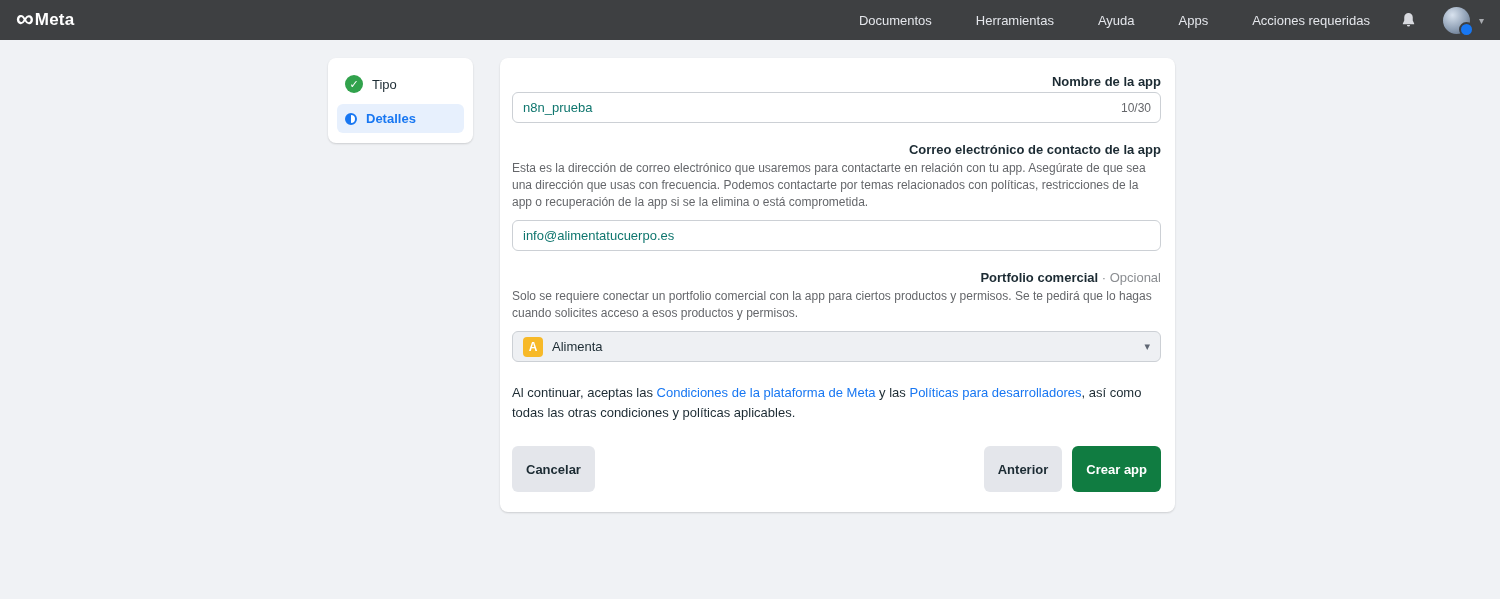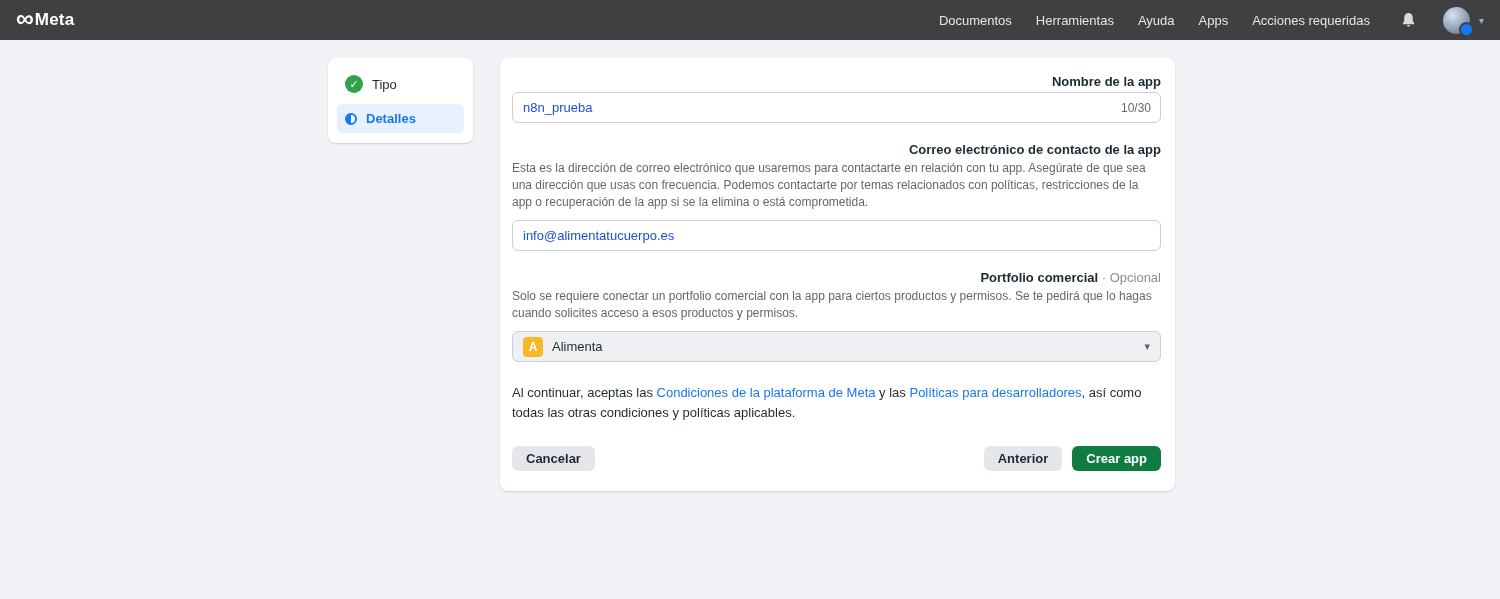--- a/index.html
+++ b/index.html
@@ -14,21 +14,21 @@
 
   
   .navbar {
     height:40px; background:#3e4042;
     display:flex; align-items:center;
     padding:0 16px;
   }
   .brand { display:flex; align-items:center; gap:1px; color:#fff; cursor:pointer; }
   .brand .inf { font-size:25px; font-weight:700; line-height:1; margin-top:-3px; }
   .brand .name { font-size:17px; font-weight:700; letter-spacing:.2px; }
-  .nav-items { margin-left:auto; display:flex; align-items:center; gap:24px; margin-right:30px; }
+  .nav-items { margin-left:auto; display:flex; align-items:center; gap:44px; margin-right:30px; }
   .nav-item { color:#e4e6eb; font-size:13px; text-decoration:none; cursor:pointer; white-space:nowrap; }
   .search {
     width:170px; height:26px; background:#fff; border-radius:6px;
     display:flex; align-items:center; gap:6px; padding:0 8px; margin-right:18px;
   }
   .search input {
     border:none; outline:none; background:transparent;
     font-size:12px; width:100%; color:#333;
     font-family:inherit;
   }
@@ -85,21 +85,21 @@
     box-shadow:0 1px 2px rgba(0,0,0,.15);
     padding:16px 14px 20px 12px;
   }
   .field-label { font-size:13px; font-weight:700; margin:0 0 3px; color:#1c2b33;text-align:right; }
   .optional { color:#8a8d91; font-weight:400; }
   .field-desc { font-size:12px; color:#65676b; line-height:1.42; margin:0 0 9px; }
   .input-wrap { position:relative; margin-bottom:19px; }
   .text-input {
     width:100%; height:31px;
     border:1px solid #ccd0d5; border-radius:6px;
-    padding:0 10px; font-size:13px; color:#1d4ed8;
+    padding:0 10px; font-size:13px; color:#0f766e;
     background:#fff; font-family:inherit; outline:none;
   }
   .text-input.with-count { padding-right:52px; }
   .char-count {
     position:absolute; right:10px; top:50%; transform:translateY(-50%);
     font-size:12px; color:#65676b;
   }
   .dropdown {
     height:31px; border:1px solid #ccd0d5; border-radius:6px;
     background:#eef0f3;
@@ -114,21 +114,21 @@
     flex:0 0 auto;
   }
   .dropdown-label { font-size:13px; color:#1c2b33; }
   .dropdown-caret { margin-left:auto; color:#5f6673; font-size:11px; }
 
   .legal { font-size:13px; color:#1c2b33; line-height:1.5; margin:0 0 24px; max-width:640px; }
   .legal a { color:#1877f2; text-decoration:none; cursor:pointer; }
 
   .actions { display:flex; align-items:center; }
   .btn {
-    height:25px; padding:0 14px;
+    height:46px; padding:0 14px;
     border:none; border-radius:6px;
     font-size:13px; font-weight:600;
     cursor:pointer; font-family:inherit;
   }
   .btn-gray { background:#e4e6eb; color:#1c2b33; }
   .btn-green { background:#107c41; color:#fff; margin-left:10px; }
   .push-right { margin-left:auto; }
 </style>
 </head>
 <body>

